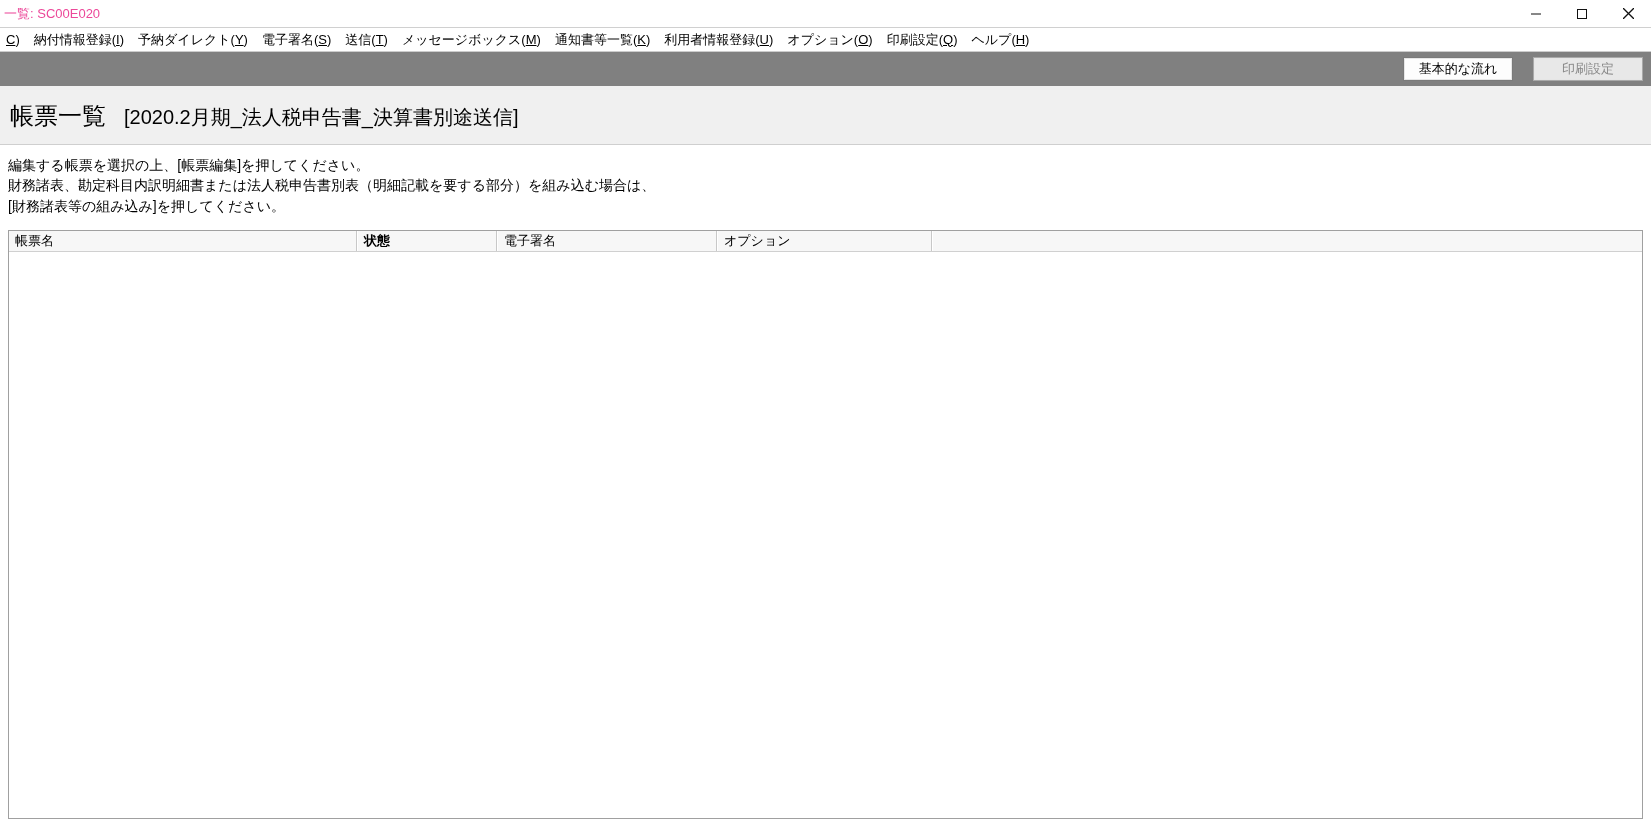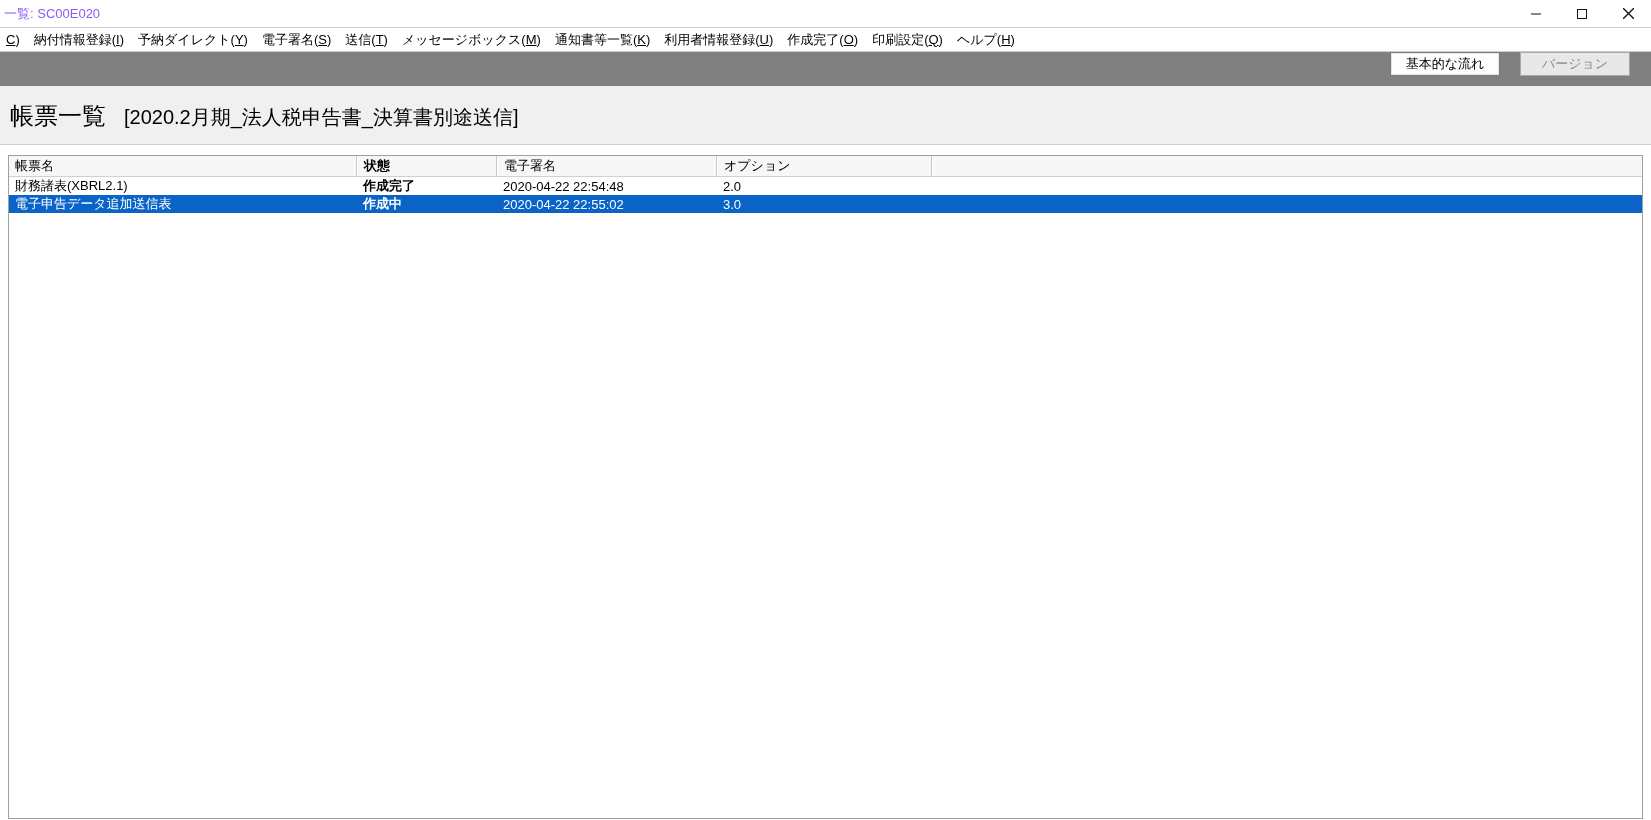--- a/index.html
+++ b/index.html
@@ -18,21 +18,21 @@
     height: 28px;
     display: flex;
     align-items: center;
     justify-content: space-between;
     padding: 0 0 0 4px;
     background: #ffffff;
     border-bottom: 1px solid #d0d0d0;
   }
   .titlebar .title {
     font-size: 13px;
-    color: #8b5cf6;
+    color: #ec4899;
   }
   .win-controls {
     display: flex;
     height: 100%;
   }
   .win-btn {
     width: 46px;
     height: 100%;
     display: flex;
     align-items: center;
@@ -60,23 +60,23 @@
     white-space: nowrap;
     line-height: 24px;
   }
   .menu-item .uline { text-decoration: underline; }
 
   
   .toolbar {
     height: 34px;
     background: #808080;
     display: flex;
-    align-items: flex-start;
+    align-items: center;
     justify-content: flex-end;
-    padding: 0 21px;
+    padding: 0 8px;
     gap: 20px;
   }
   .toolbar-btn {
     background: #fdfdfd;
     border: 1px solid #7a7a7a;
     height: 24px;
     min-width: 110px;
     font-size: 13px;
     padding: 0 10px;
     box-shadow: 0 0 0 1px #e6e6e6 inset;
@@ -208,56 +208,47 @@
 
 <div class="menubar" id="menubar">
     <span class="menu-item"><span></span><span class="uline">C</span><span>)</span></span>
     <span class="menu-item"><span>納付情報登録(</span><span class="uline">I</span><span>)</span></span>
     <span class="menu-item"><span>予納ダイレクト(</span><span class="uline">Y</span><span>)</span></span>
     <span class="menu-item"><span>電子署名(</span><span class="uline">S</span><span>)</span></span>
     <span class="menu-item"><span>送信(</span><span class="uline">T</span><span>)</span></span>
     <span class="menu-item"><span>メッセージボックス(</span><span class="uline">M</span><span>)</span></span>
     <span class="menu-item"><span>通知書等一覧(</span><span class="uline">K</span><span>)</span></span>
     <span class="menu-item"><span>利用者情報登録(</span><span class="uline">U</span><span>)</span></span>
-    <span class="menu-item"><span>作成完了(</span><span class="uline">O</span><span>)</span></span>
+    <span class="menu-item"><span>オプション(</span><span class="uline">O</span><span>)</span></span>
     <span class="menu-item"><span>印刷設定(</span><span class="uline">Q</span><span>)</span></span>
     <span class="menu-item"><span>ヘルプ(</span><span class="uline">H</span><span>)</span></span>
   </div>
 
 <div class="toolbar">
   <button class="toolbar-btn">基本的な流れ</button>
-  <button class="toolbar-btn disabled" disabled="">バージョン</button>
+  <button class="toolbar-btn disabled" disabled="">印刷設定</button>
 </div>
 
 <div class="page-head">
   <div class="page-title-row">
     <span class="page-title">帳票一覧</span>
     <span class="page-subtitle">[2020.2月期_法人税申告書_決算書別途送信]</span>
   </div>
 </div>
 
 <div class="body">
+  <div class="instructions">
+    <div>編集する帳票を選択の上、[帳票編集]を押してください。</div>
+    <div>財務諸表、勘定科目内訳明細書または法人税申告書別表（明細記載を要する部分）を組み込む場合は、</div>
+    <div>[財務諸表等の組み込み]を押してください。</div>
+  </div>
 
 
   <div class="list-wrap">
     <div class="list-header">
       <div class="col col-name">帳票名</div>
       <div class="col col-status">状態</div>
       <div class="col col-date">電子署名</div>
       <div class="col col-ver">オプション</div>
       <div class="col col-rest"></div>
     </div>
-    <div class="list-rows" id="list-rows">
-        <div class="list-row">
-          <div class="col col-name">財務諸表(XBRL2.1)</div>
-          <div class="col col-status">作成完了</div>
-          <div class="col col-date">2020-04-22 22:54:48</div>
-          <div class="col col-ver">2.0</div>
-        </div>
-        <div class="list-row selected">
-          <div class="col col-name">電子申告データ追加送信表</div>
-          <div class="col col-status">作成中</div>
-          <div class="col col-date">2020-04-22 22:55:02</div>
-          <div class="col col-ver">3.0</div>
-        </div>
-      </div>
   </div>
 </div>
 
 </body></html>

